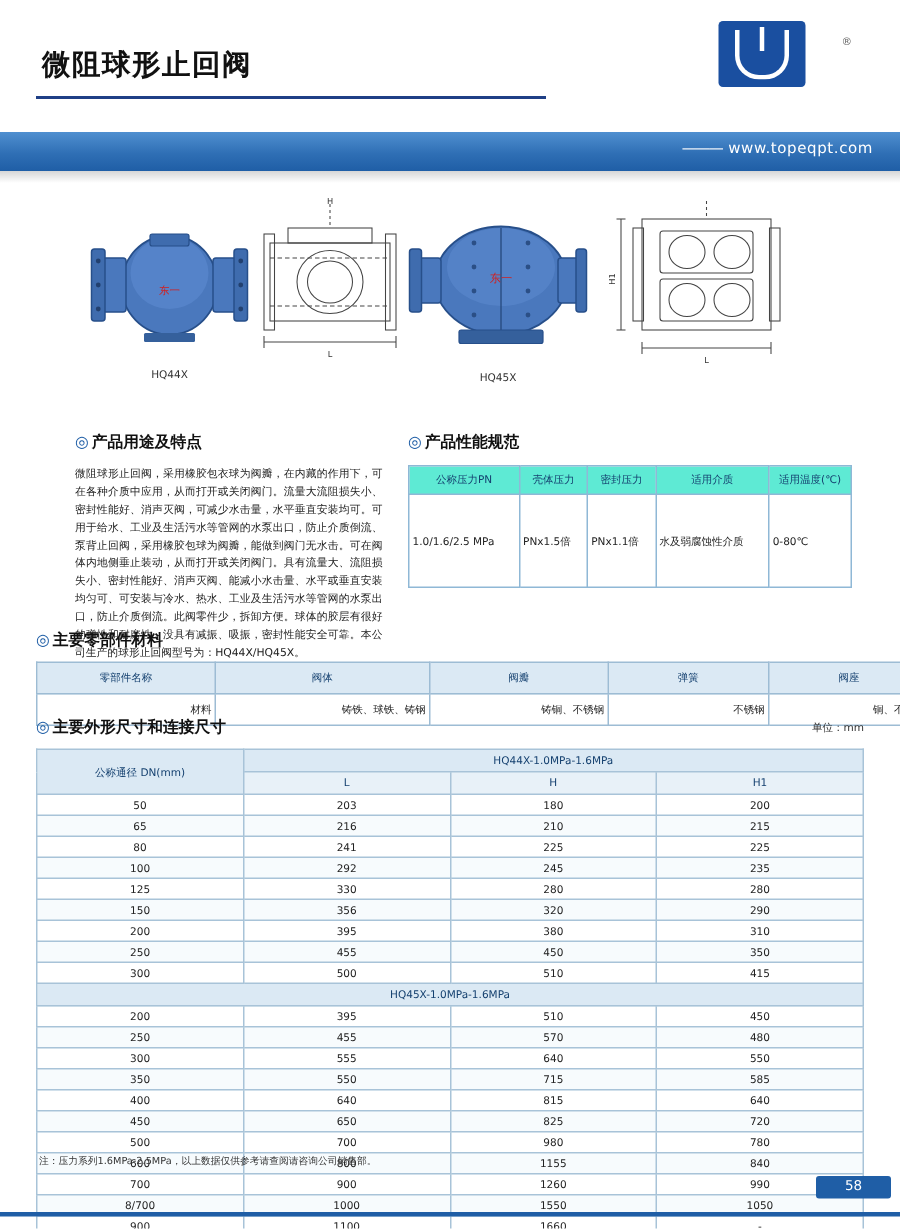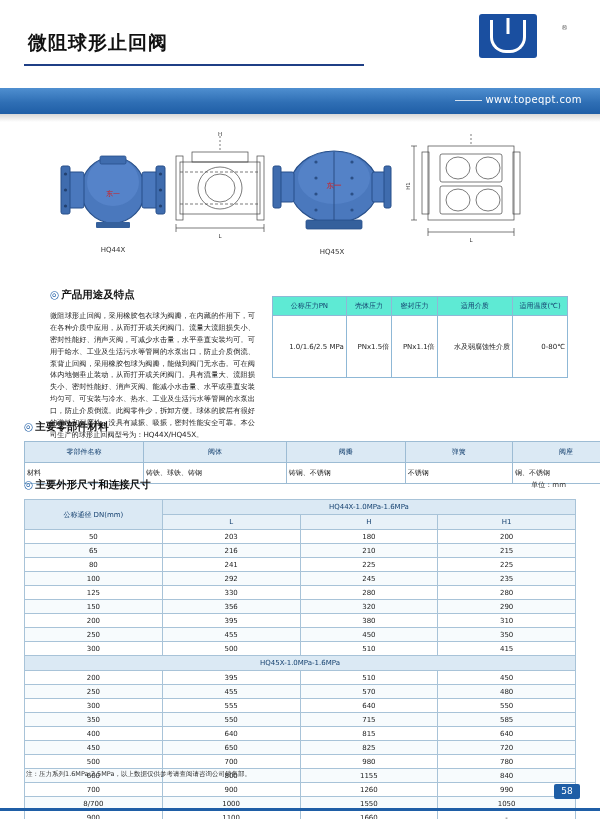--- a/index.html
+++ b/index.html
@@ -93,57 +93,57 @@
   .right-col {
     position:absolute; left:272px; top:288px; width:296px;
   }
   table { border-collapse:collapse; width:100%; }
   .perf-tbl { margin-top:8px; font-size:7px; }
   .perf-tbl th {
     background:#5eead4; border:1px solid #8fb8d6; color:#14406f;
     font-weight:normal; padding:4px 1px; text-align:center;
   }
   .perf-tbl td {
-    border:1px solid #8fb8d6; text-align:right; padding:10px 2px; color:#222;
+    border:1px solid #8fb8d6; text-align:left; padding:10px 2px; color:#222;
     height:62px; vertical-align:middle;
   }
 
   
   .mat-wrap { position:absolute; left:24px; top:420px; width:596px; }
   .mat-tbl { margin-top:7px; font-size:7px; }
   .mat-tbl th {
     background:#dbe9f4; border:1px solid #9dbcd4; color:#14406f; font-weight:normal;
     padding:5px 2px; text-align:center;
   }
   .mat-tbl td {
-    border:1px solid #9dbcd4; text-align:left; padding:5px 2px; color:#222;
+    border:1px solid #9dbcd4; text-align:right; padding:5px 2px; color:#222;
   }
 
   
   .dim-wrap { position:absolute; left:24px; top:478px; width:552px; }
-  .unit-note { position:absolute; right:10px; top:2px; font-size:7px; color:#333; }
+  .unit-note { position:absolute; right:0; top:2px; font-size:7px; color:#333; }
   .dim-tbl { margin-top:7px; font-size:7px; }
   .dim-tbl th {
     background:#dbe9f4; border:1px solid #a8c3d8; color:#14406f; font-weight:normal;
     padding:3px 18px; text-align:center;
   }
   .dim-tbl td {
     border:1px solid #a8c3d8; text-align:center; padding:2.5px 2px; color:#222;
   }
   .dim-tbl tr.sub th {
     background:#e8f1f8;
   }
   .dim-tbl tr:nth-child(even) td { background:#f7fbfd; }
 
   .footnote {
     position:absolute; left:26px; top:770px; font-size:6.5px; color:#333;text-align:center;
   }
   .pagenum {
-    position:absolute; right:20px; bottom:20px;
-    width:26px; height:15px; background:#1f5ea6; color:#fff;
+    position:absolute; right:6px; bottom:20px;
+    width:50px; height:15px; background:#1f5ea6; color:#fff;
     font-size:9px; text-align:center; line-height:15px; border-radius:2px;
   }
   .bottom-rule {
     position:absolute; left:0; bottom:8px; width:600px; height:3px;
     background:#1f5ea6;
   }
 </style>
 </head>
 <body>
 
@@ -259,20 +259,23 @@
   </div>
 
   <div class="left-col">
     <div class="sec-title">
       <span class="mk">◎</span><span>产品用途及特点</span>
     </div>
     <div class="body-text">微阻球形止回阀，采用橡胶包衣球为阀瓣，在内藏的作用下，可在各种介质中应用，从而打开或关闭阀门。流量大流阻损失小、密封性能好、消声灭阀，可减少水击量，水平垂直安装均可。可用于给水、工业及生活污水等管网的水泵出口，防止介质倒流、泵背止回阀，采用橡胶包球为阀瓣，能做到阀门无水击。可在阀体内地侧垂止装动，从而打开或关闭阀门。具有流量大、流阻损失小、密封性能好、消声灭阀、能减小水击量、水平或垂直安装均匀可、可安装与冷水、热水、工业及生活污水等管网的水泵出口，防止介质倒流。此阀零件少，拆卸方便。球体的胶层有很好的弹性和耐磨性，没具有减振、吸振，密封性能安全可靠。本公司生产的球形止回阀型号为：HQ44X/HQ45X。</div>
   </div>
 
   <div class="right-col">
+    <div class="sec-title">
+      <span class="mk">◎</span><span>产品性能规范</span>
+    </div>
     <table class="perf-tbl">
       <thead>
         <tr>
           <th>公称压力PN</th>
           <th>壳体压力</th>
           <th>密封压力</th>
           <th>适用介质</th>
           <th>适用温度(℃)</th>
         </tr>
       </thead>

